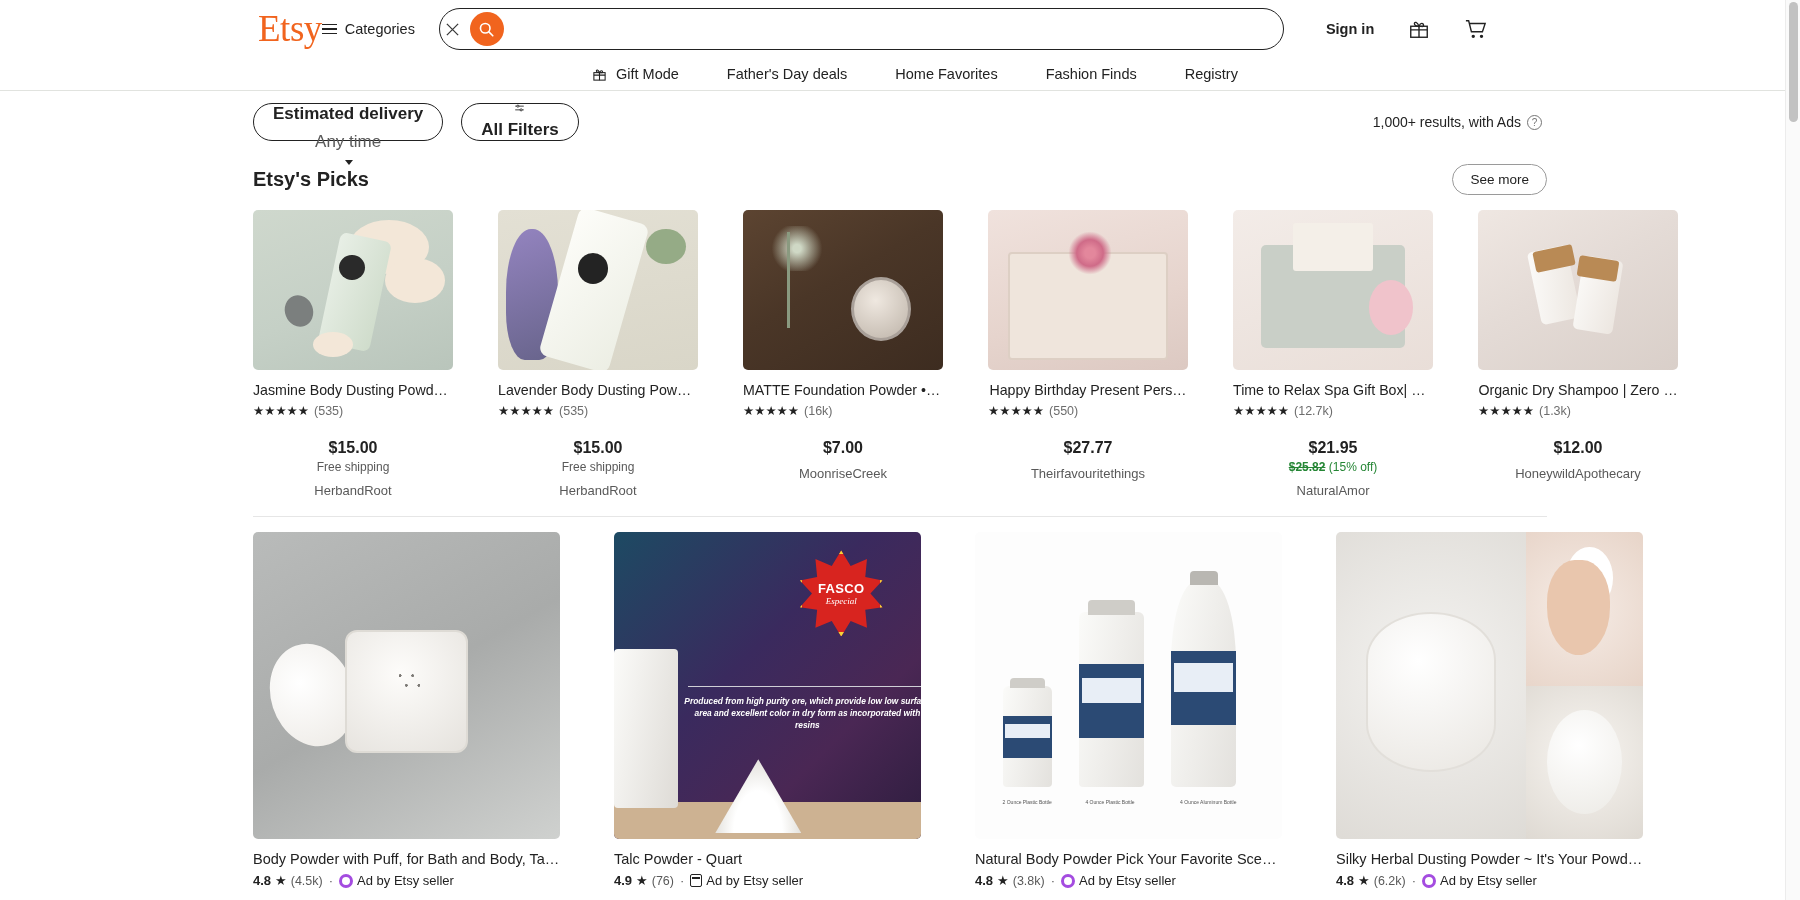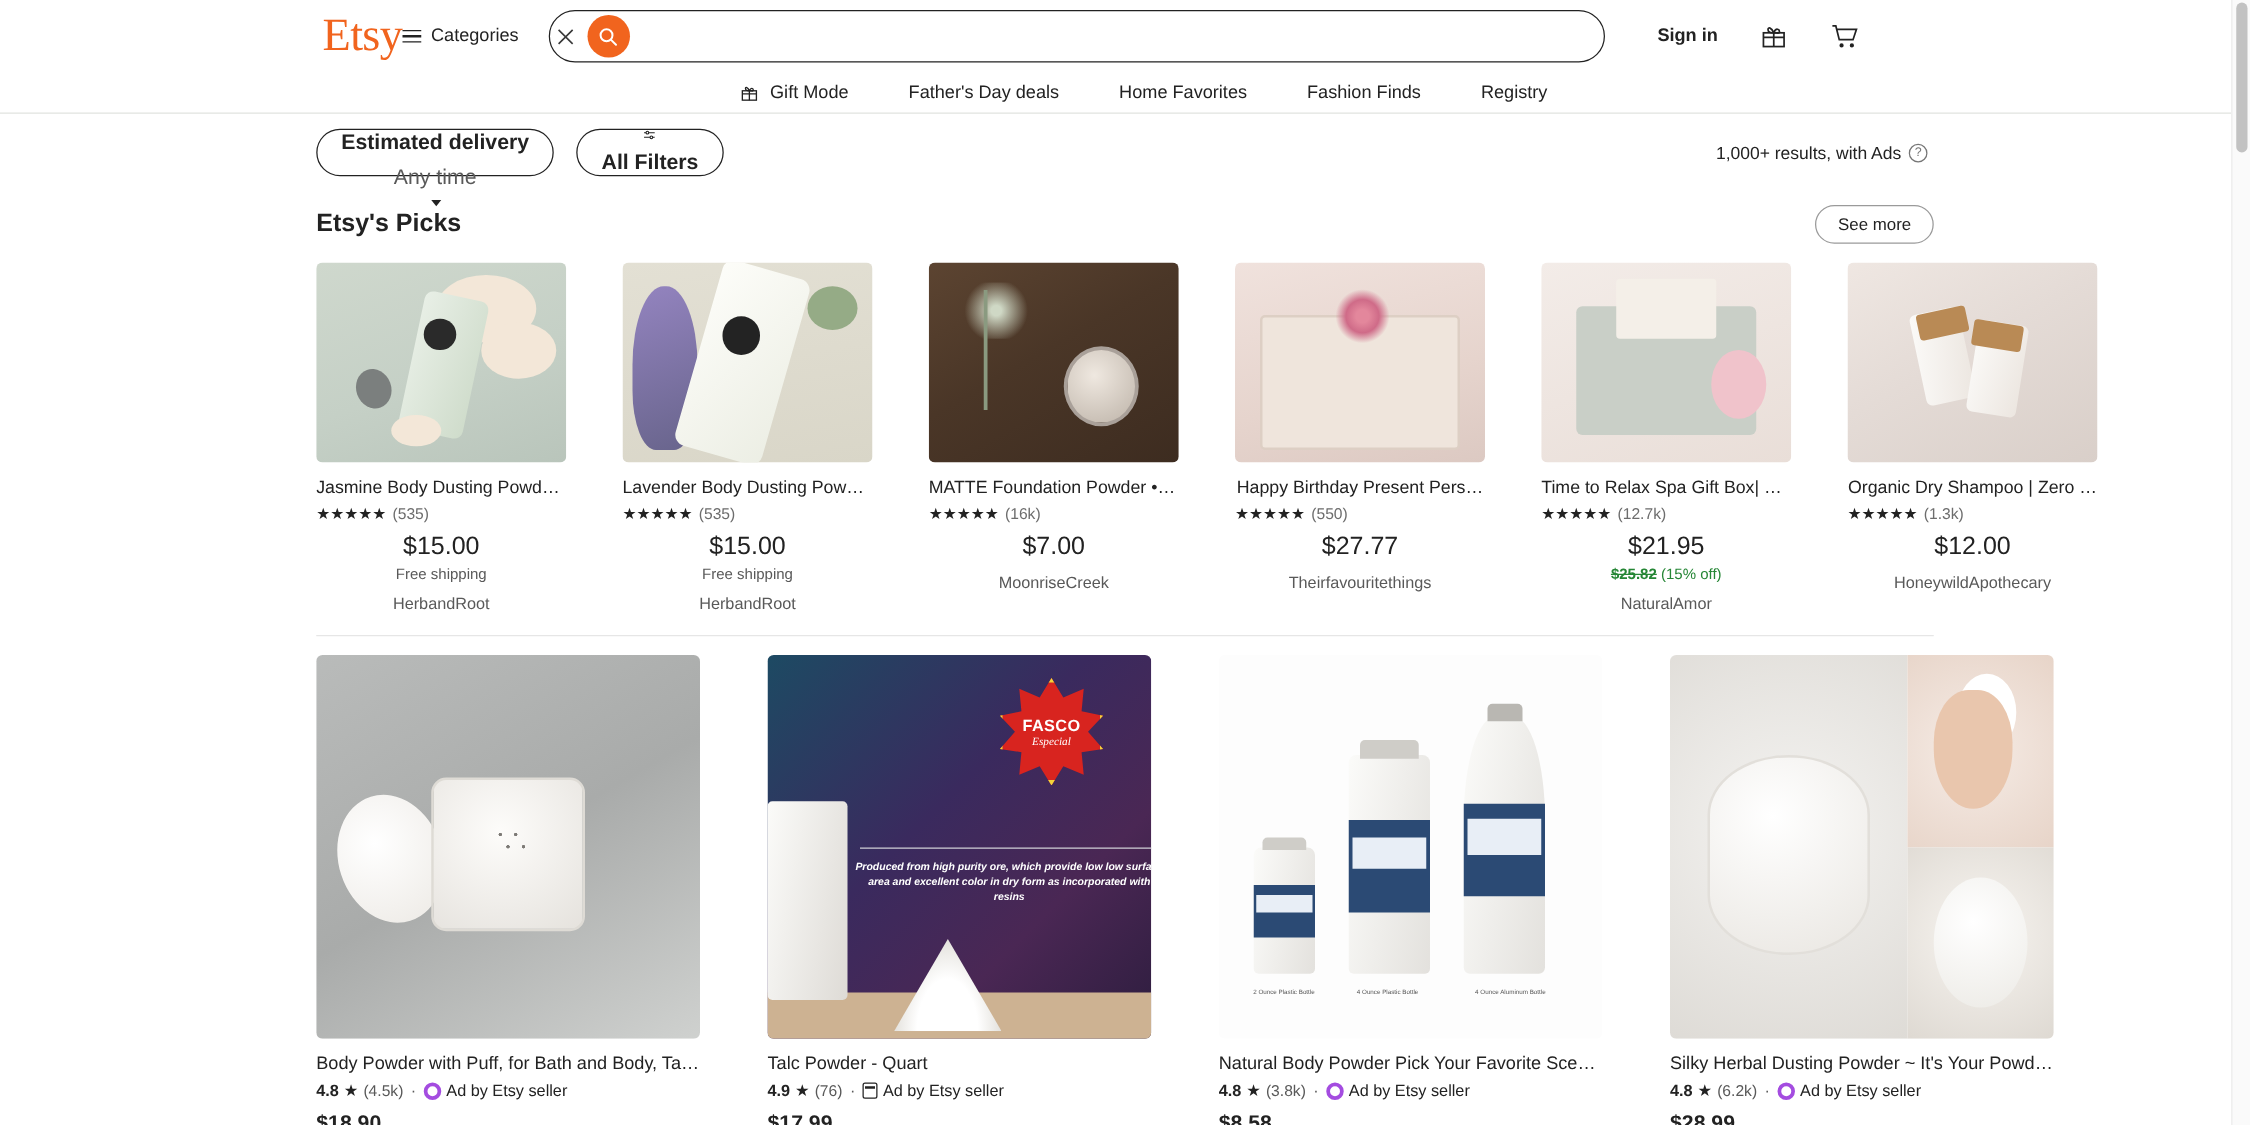--- a/index.html
+++ b/index.html
@@ -98,21 +98,21 @@
   .picks-grid { display:grid; grid-template-columns: repeat(6, 200px); gap: 0 45px; margin-top: 5px; }
   .pick-card { cursor:pointer;text-align:center; }
   .pick-img { width:200px; height:160px; border-radius:5px; overflow:hidden; position:relative; }
   .pick-title {
     font-size:14.2px; color:#222; margin-top:12px; line-height:1.2;
     white-space:nowrap; overflow:hidden; text-overflow:ellipsis;
   }
   .stars-row { display:flex; align-items:center; gap:5px; margin-top:5px; }
   .stars { letter-spacing:0px; font-size:12.5px; color:#222; line-height:1; }
   .rev-count { font-size:12.5px; color:#6d6d6d; }
-  .price { font-size:20px; font-weight:400; color:#222; margin-top:8px; }
+  .price { font-size:16px; font-weight:700; color:#222; margin-top:21px; }
   .sub { font-size:12px; color:#595959; margin-top:3px; }
   .shop { font-size:13px; color:#595959; margin-top:9px; }
   .orig { color:#258635; text-decoration: line-through; font-weight:600; }
   .offlbl { color:#258635; }
 
   .divider { margin: 18px 253px 0 253px; border-top:1px solid #e6e6e6; }
 
   
   .results { padding: 0 253px; margin-top: 15px; display:grid; grid-template-columns: repeat(4, 307px); gap: 0 54px; }
   .res-card { cursor:pointer; }

